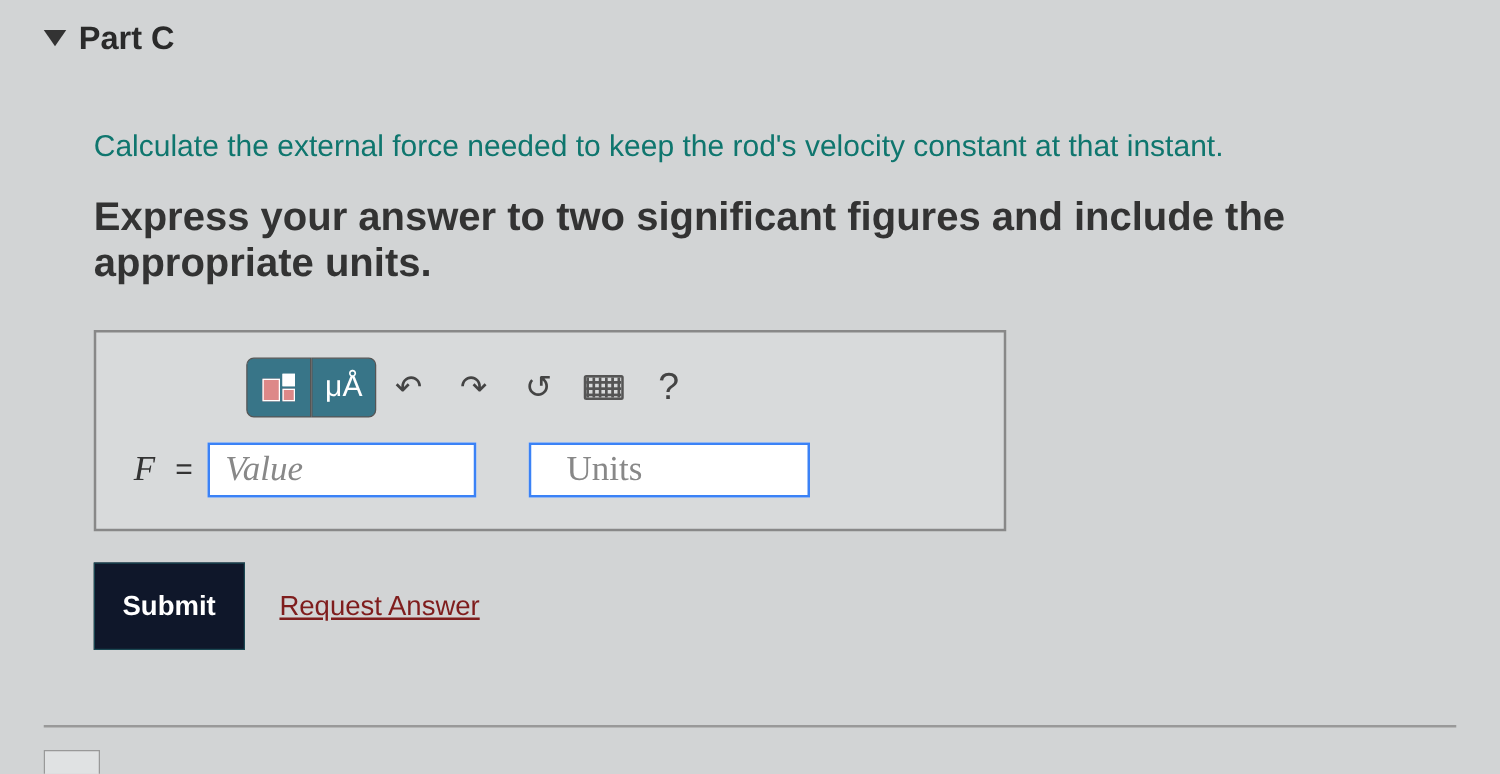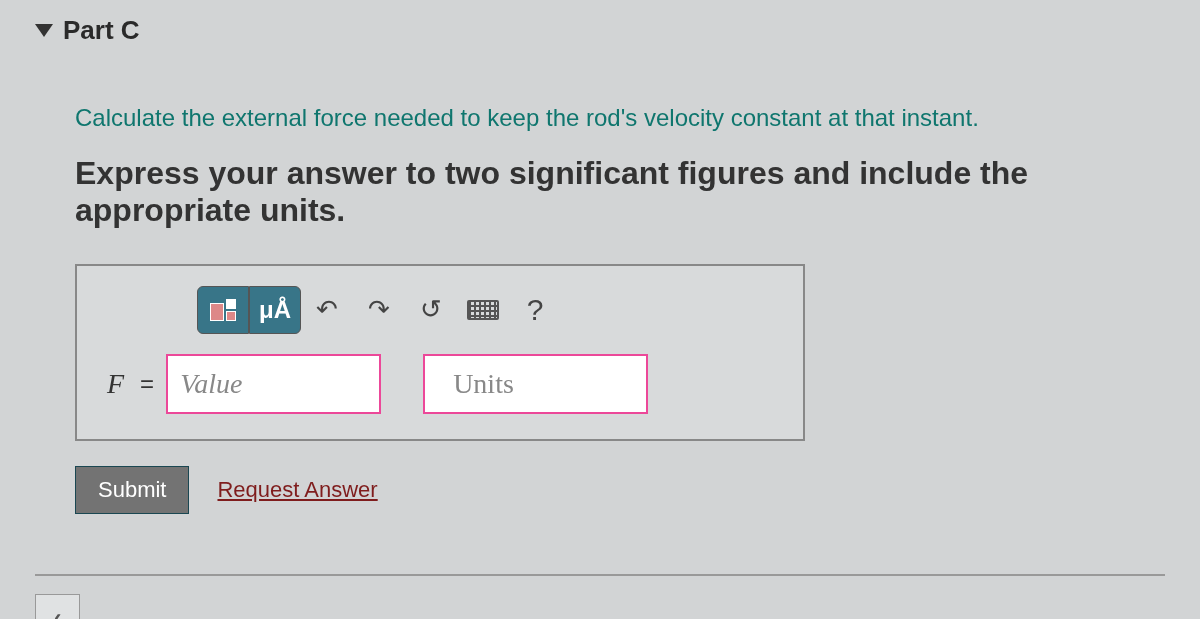--- a/index.html
+++ b/index.html
@@ -78,21 +78,21 @@
     }
     .tool-btn.template {
       border-radius: 6px 0 0 6px;
       background: #387588;
       position: relative;
     }
     .tool-btn.special {
       border-radius: 0 6px 6px 0;
       background: #387588;
       font-size: 24px;
-      font-weight: bold;
+      font-weight: normal;
       text-align: right;
     }
     .tool-btn.plain {
       background: transparent;
       border: none;
       color: #444;
       width: 52px;
       font-size: 26px;
     }
     .template-icon {
@@ -135,22 +135,22 @@
       font-style: italic;
       font-size: 28px;
       color: #333;
       margin-right: 4px;
     }
     .eq-sign {
       font-size: 24px;
       color: #333;
     }
     .value-input, .units-input {
-      height: 60px;
-      border: 2px solid #ec4899;
+      height: 44px;
+      border: 2px solid #3b82f6;
       background: #fff;
       font-family: 'Times New Roman', serif;
       font-size: 28px;
       padding: 0 12px;
       color: #888;
     }
     .value-input {
       width: 215px;
       font-style: italic;
     }
@@ -166,26 +166,26 @@
     .value-input::placeholder {
       font-style: italic;
     }
     .submit-row {
       display: flex;
       align-items: center;
       gap: 28px;
       margin-bottom: 60px;
     }
     .submit-btn {
-      background: #737373;
+      background: #0f172a;
       color: #fff;
       border: 1px solid #1a4752;
       font-size: 22px;
-      font-weight: normal;
-      padding: 10px 22px;
+      font-weight: bold;
+      padding: 21px 22px;
       cursor: pointer;
     }
     .request-link {
       color: #7f1d1d;
       font-size: 22px;
       text-decoration: underline;
       cursor: pointer;
     }
     .divider {
       border-top: 2px solid #999;

